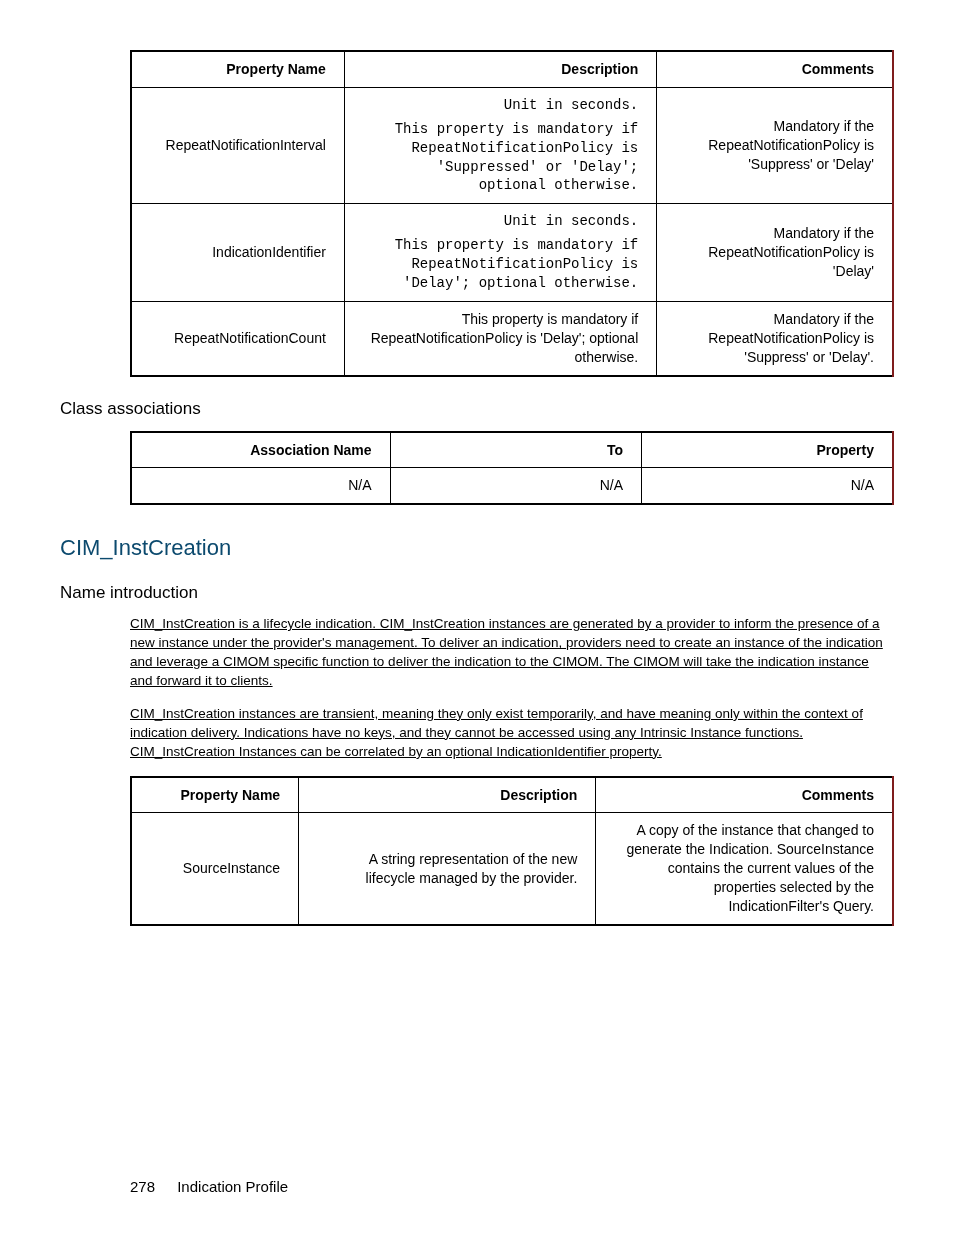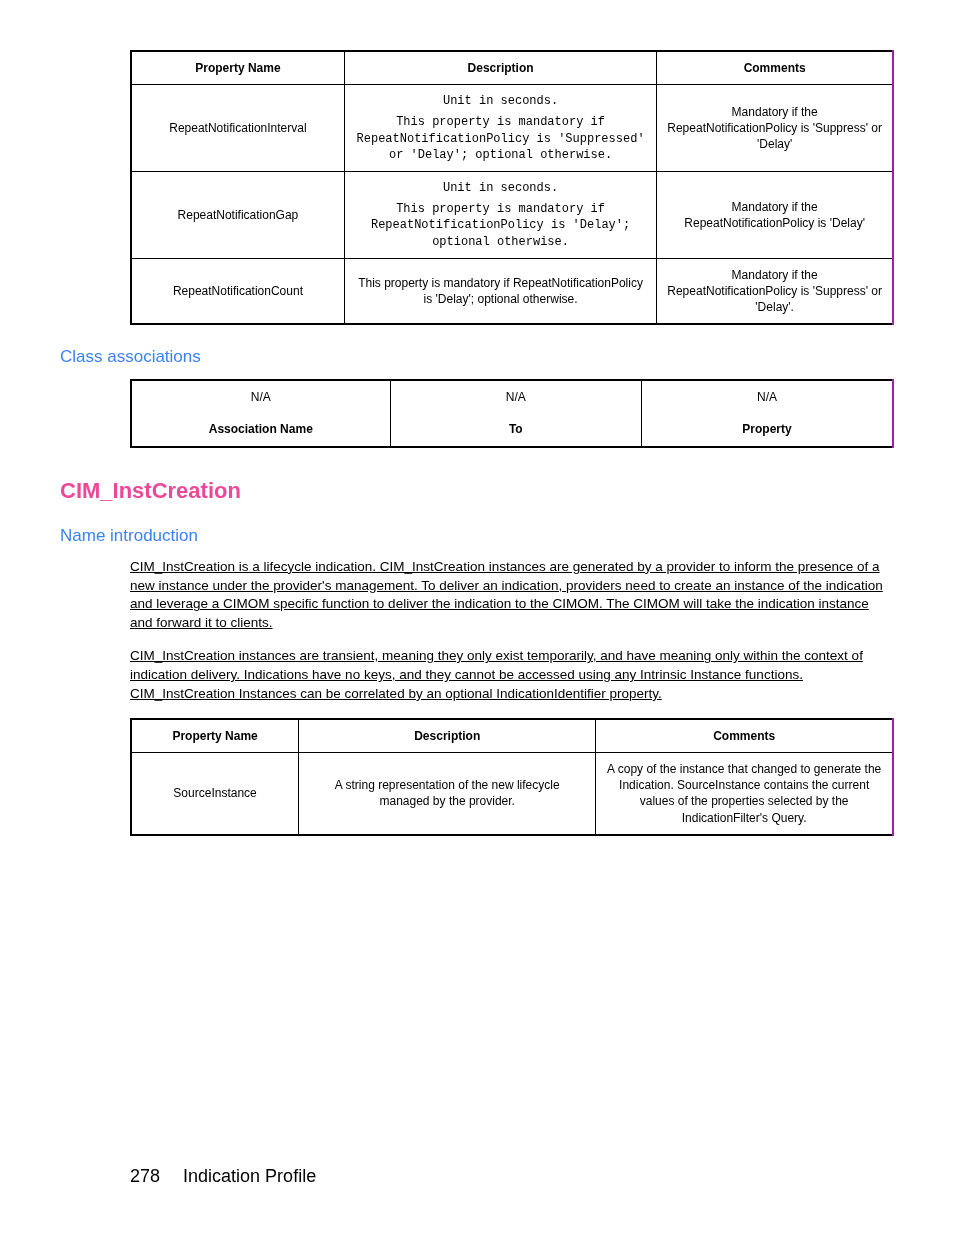--- a/index.html
+++ b/index.html
@@ -20,63 +20,63 @@
   table {
     border-collapse: collapse;
     width: 100%;
     margin-bottom: 20px;
   }
   table.main-table {
     border-top: 2px solid #000;
     border-bottom: 2px solid #000;
   }
   th, td {
-    text-align: center;
+    text-align: right;
     vertical-align: top;
-    padding: 8px 10px;
+    padding: 8px 18px;
     font-weight: normal;
-    font-size: 12px;
+    font-size: 14px;
     line-height: 1.35;
   }
   th {
     font-weight: bold;
     border-bottom: 1px solid #000;
   }
   td {
     border-top: 1px solid #000;
   }
   tr:first-child td {
     border-top: none;
   }
   .col-border-left { border-left: 2px solid #000; }
-  .col-border-right { border-right: 2px solid #a21caf; }
+  .col-border-right { border-right: 2px solid #7f1d1d; }
   .thin-border-left { border-left: 1px solid #000; }
   h2 {
-    font-weight: bold;
-    color: #ec4899;
+    font-weight: normal;
+    color: #0c4a6e;
     font-size: 22px;
     margin: 30px 0 14px -70px;
   }
   h3 {
     font-weight: normal;
-    color: #3b82f6;
+    color: #000000;
     font-size: 17px;
     margin: 22px 0 12px -70px;
   }
   p {
     margin: 0 0 14px 0;
     line-height: 1.4;
     font-size: 13.5px;
     text-decoration: underline;
   }
   .footer {
     position: absolute;
-    bottom: 48px;
+    bottom: 40px;
     left: 130px;
-    font-size: 18px;
+    font-size: 15px;
     text-align: center;
   }
   .footer .pnum { margin-right: 18px; }
   .desc-block span { display: block; font-family: Liberation Mono, monospace; }
   .desc-block span + span { margin-top: 5px; }
 </style>
 </head>
 <body>
 
 <div class="content">
@@ -90,48 +90,48 @@
     </tr>
     <tr>
       <td class="col-border-left" style="vertical-align:middle">RepeatNotificationInterval</td>
       <td class="thin-border-left desc-block">
         <span>Unit in seconds.</span>
         <span>This property is mandatory if RepeatNotificationPolicy is 'Suppressed' or 'Delay'; optional otherwise.</span>
       </td>
       <td class="thin-border-left col-border-right" style="vertical-align:middle">Mandatory if the RepeatNotificationPolicy is 'Suppress' or 'Delay'</td>
     </tr>
     <tr>
-      <td class="col-border-left" style="vertical-align:middle">RepeatNotificationGap</td>
+      <td class="col-border-left" style="vertical-align:middle">IndicationIdentifier</td>
       <td class="thin-border-left desc-block">
         <span>Unit in seconds.</span>
         <span>This property is mandatory if RepeatNotificationPolicy is 'Delay'; optional otherwise.</span>
       </td>
       <td class="thin-border-left col-border-right" style="vertical-align:middle">Mandatory if the RepeatNotificationPolicy is 'Delay'</td>
     </tr>
     <tr>
       <td class="col-border-left" style="vertical-align:middle">RepeatNotificationCount</td>
       <td class="thin-border-left" style="vertical-align:middle">This property is mandatory if RepeatNotificationPolicy is 'Delay'; optional otherwise.</td>
       <td class="thin-border-left col-border-right">Mandatory if the RepeatNotificationPolicy is 'Suppress' or 'Delay'.</td>
     </tr>
   </tbody>
     </table>
 
   <h3>Class associations</h3>
 
   <table class="main-table">
     <tbody>
         <tr>
+      <th class="col-border-left" style="width:34%">Association Name</th>
+      <th class="thin-border-left" style="width:33%">To</th>
+      <th class="thin-border-left col-border-right" style="width:33%">Property</th>
+    </tr>
+    <tr>
       <td class="col-border-left">N/A</td>
       <td class="thin-border-left">N/A</td>
       <td class="thin-border-left col-border-right">N/A</td>
-    </tr>
-    <tr>
-      <th class="col-border-left" style="width:34%">Association Name</th>
-      <th class="thin-border-left" style="width:33%">To</th>
-      <th class="thin-border-left col-border-right" style="width:33%">Property</th>
     </tr>
   </tbody>
     </table>
 
   <h2>CIM_InstCreation</h2>
 
   <h3>Name introduction</h3>
 
   <p>CIM_InstCreation is a lifecycle indication. CIM_InstCreation instances are generated by a provider to inform the presence of a new instance under the provider's management. To deliver an indication, providers need to create an instance of the indication and leverage a CIMOM specific function to deliver the indication to the CIMOM. The CIMOM will take the indication instance and forward it to clients.</p>
   <p>CIM_InstCreation instances are transient, meaning they only exist temporarily, and have meaning only within the context of indication delivery. Indications have no keys, and they cannot be accessed using any Intrinsic Instance functions. CIM_InstCreation Instances can be correlated by an optional IndicationIdentifier property.</p>

